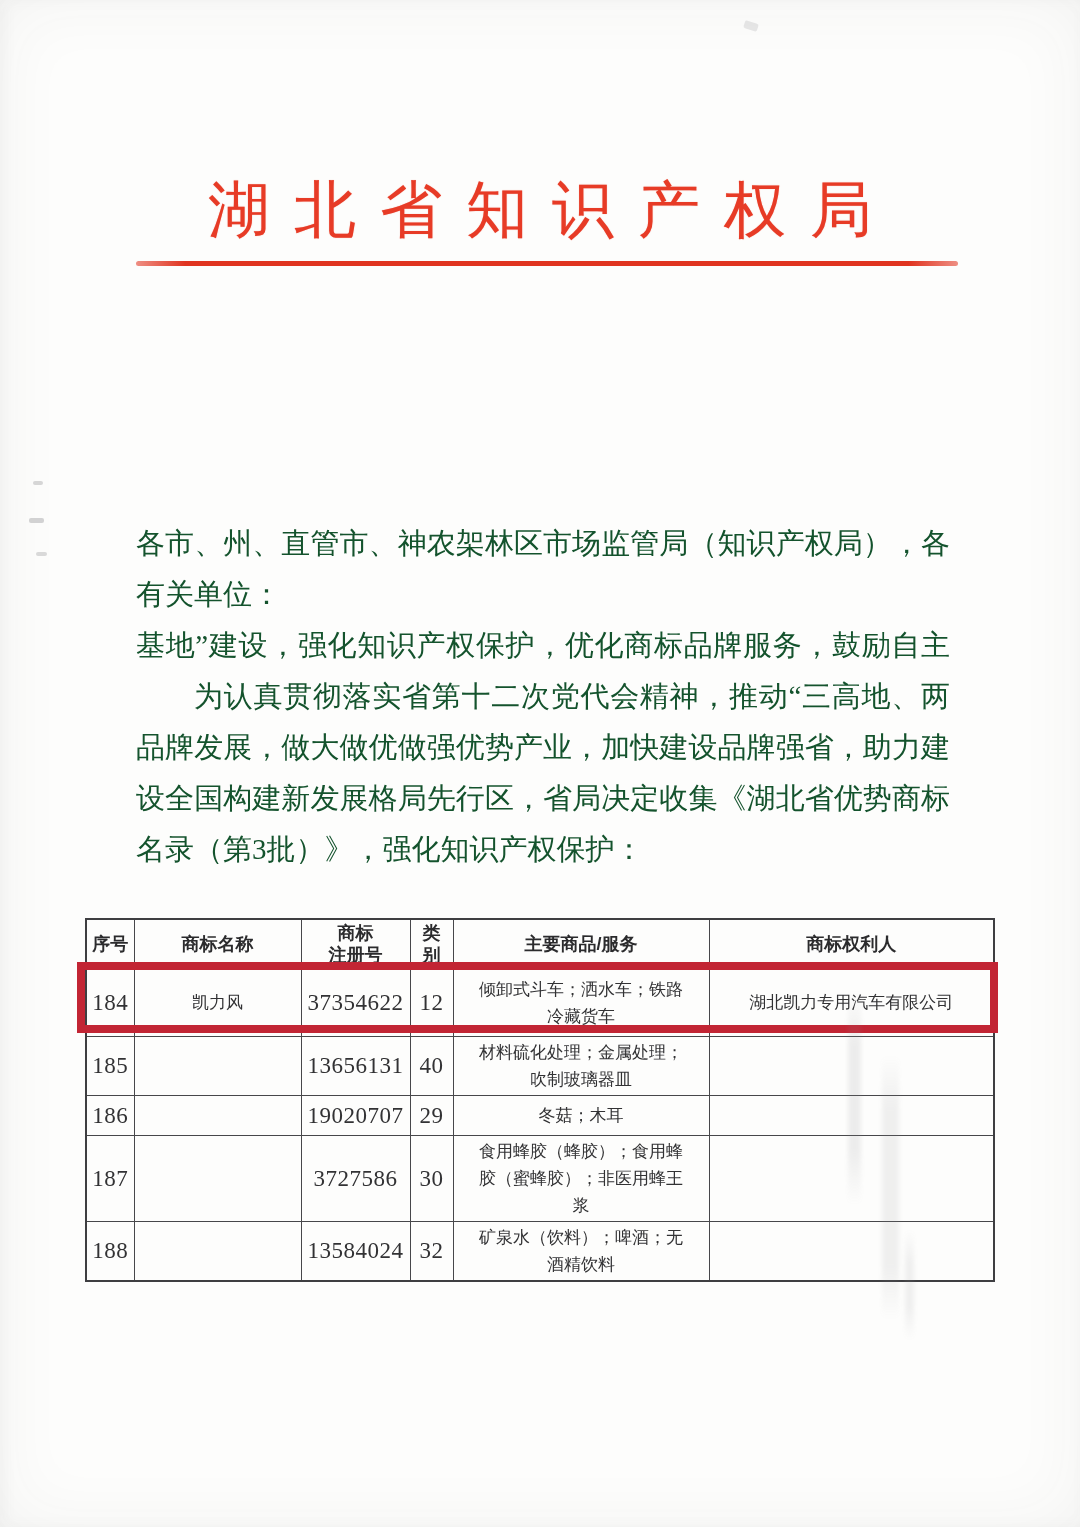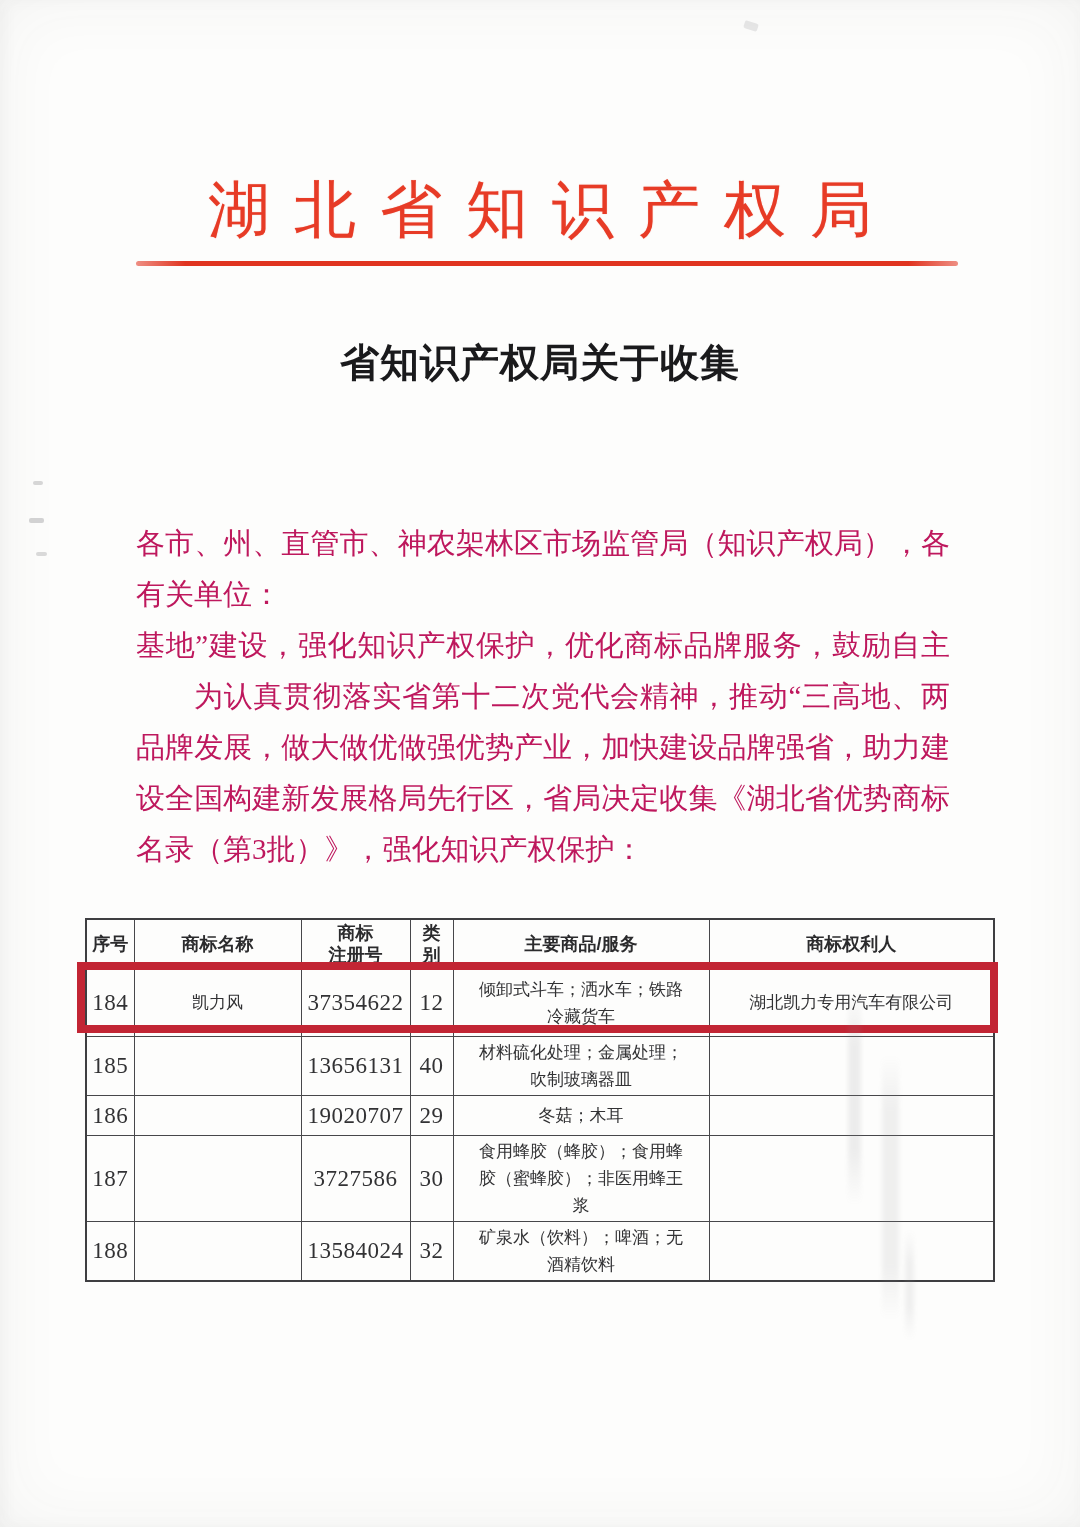--- a/index.html
+++ b/index.html
@@ -31,21 +31,21 @@
   .doc-title{
     position:absolute;top:334px;left:0;width:100%;
     text-align:center;
     font-size:39px;line-height:58px;font-weight:700;
     color:#1a1a1c;
     letter-spacing:1px;
   }
   
   .body-text{
     position:absolute;top:518px;left:136px;width:814px;
-    font-size:29px;color:#be185d;
+    font-size:29px;color:#14532d;
   }
   .body-line{height:51px;line-height:51px;white-space:nowrap;}
   .body-line.fill{
     white-space:normal;
     text-align:justify;text-align-last:justify;
     overflow:hidden;
   }
   .body-line.indent{padding-left:58px;}
   
   .tm-table{
@@ -94,21 +94,20 @@
 </style>
 </head>
 <body>
 
 <div class="page" style="--header-red: #e73b26; --rule-red: #e03420; --highlight-red: #c22534;">
 
   <div class="agency-title">湖北省知识产权局</div>
   <div class="red-rule"></div>
 
   <div class="doc-title">
-    <div>省知识产权局关于收集</div>
   </div>
 
   <div class="body-text">
     <div class="body-line fill">各市、州、直管市、神农架林区市场监管局（知识产权局），各</div>
     <div class="body-line">有关单位：</div>
     <div class="body-line fill">基地”建设，强化知识产权保护，优化商标品牌服务，鼓励自主</div>
     <div class="body-line fill indent">为认真贯彻落实省第十二次党代会精神，推动“三高地、两</div>
     <div class="body-line fill">品牌发展，做大做优做强优势产业，加快建设品牌强省，助力建</div>
     <div class="body-line fill">设全国构建新发展格局先行区，省局决定收集《湖北省优势商标</div>
     <div class="body-line">名录（第3批）》，强化知识产权保护：</div>

